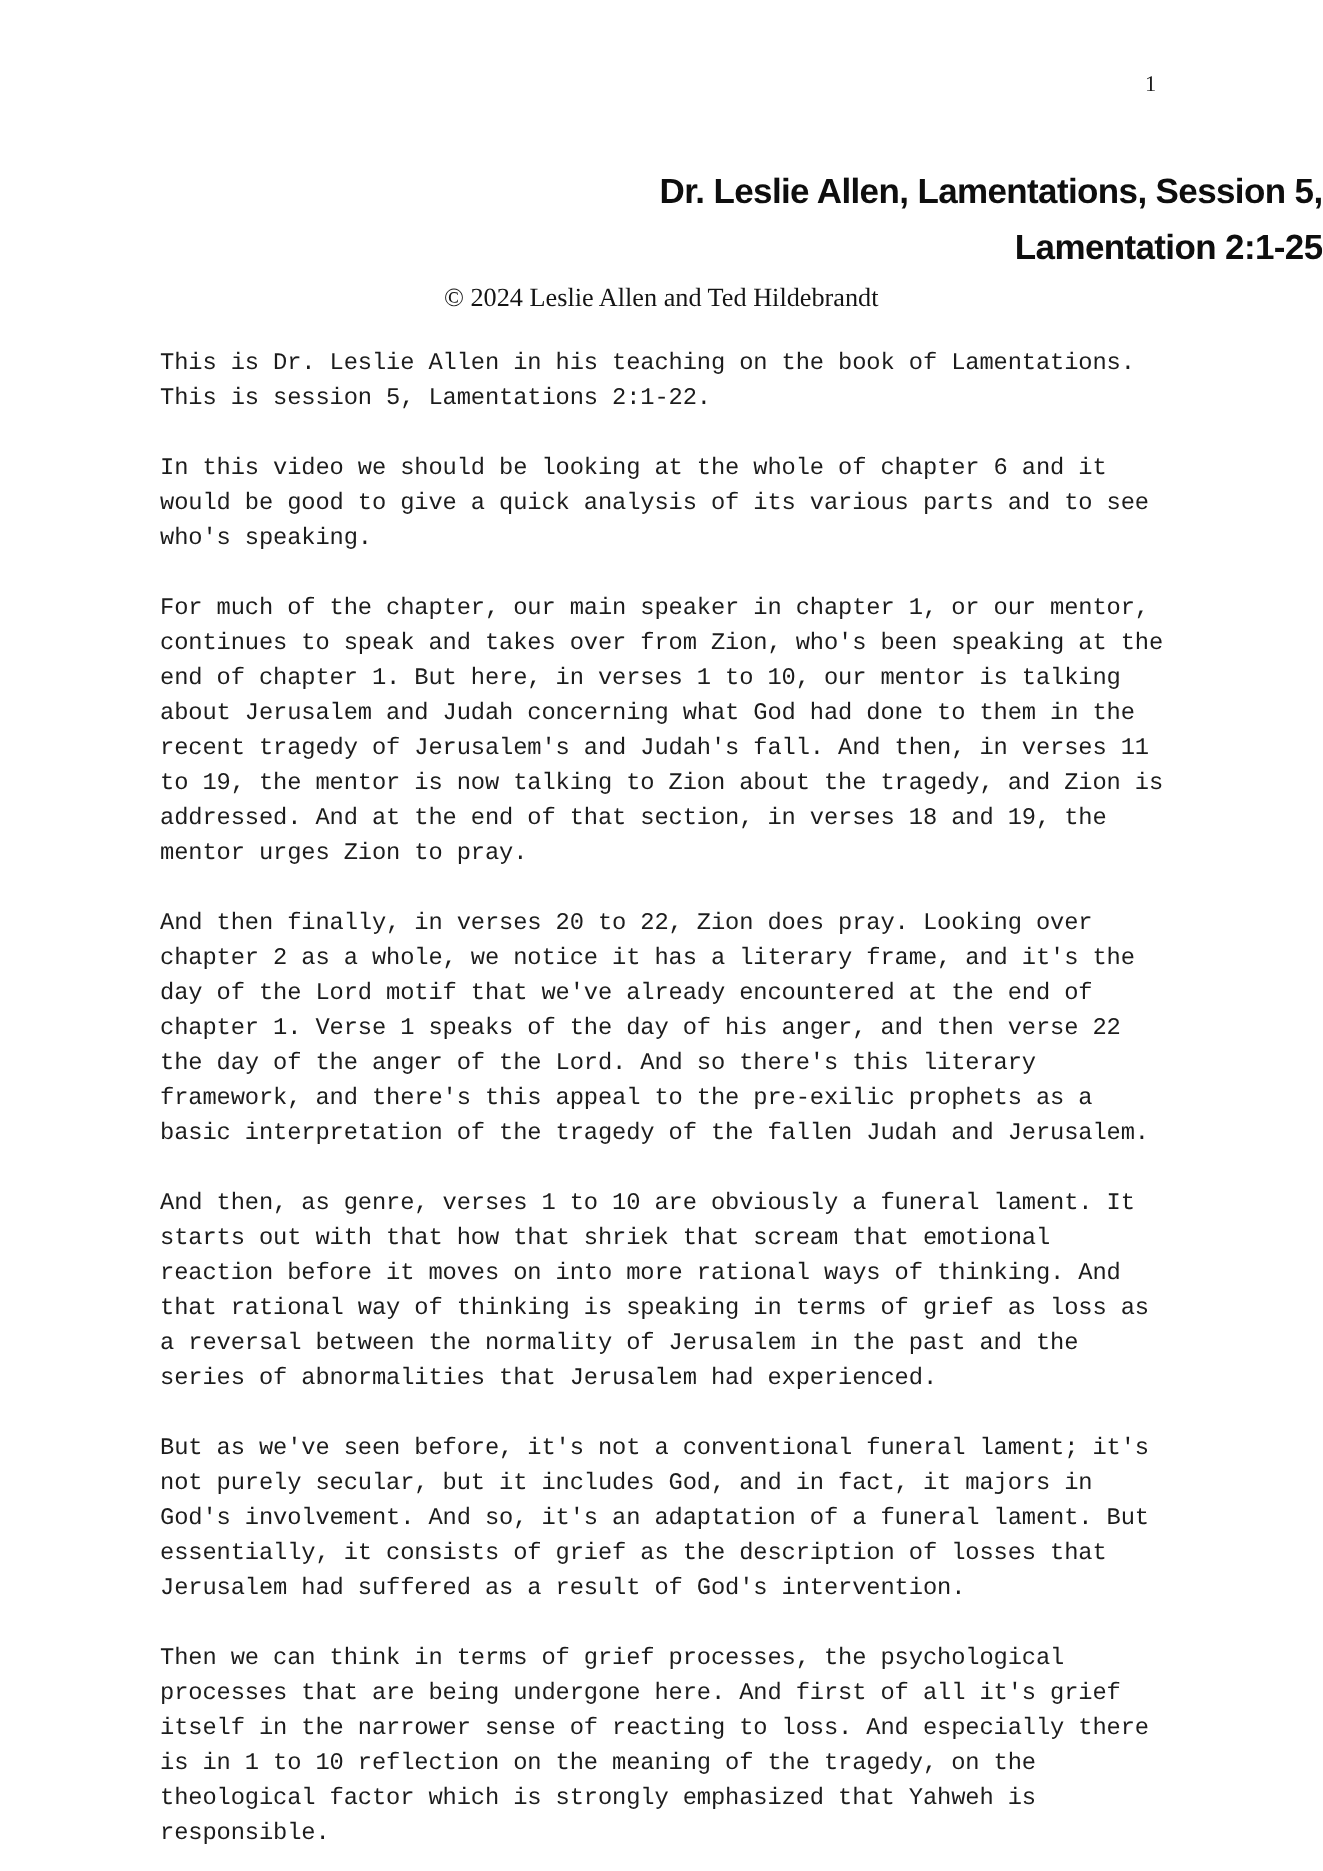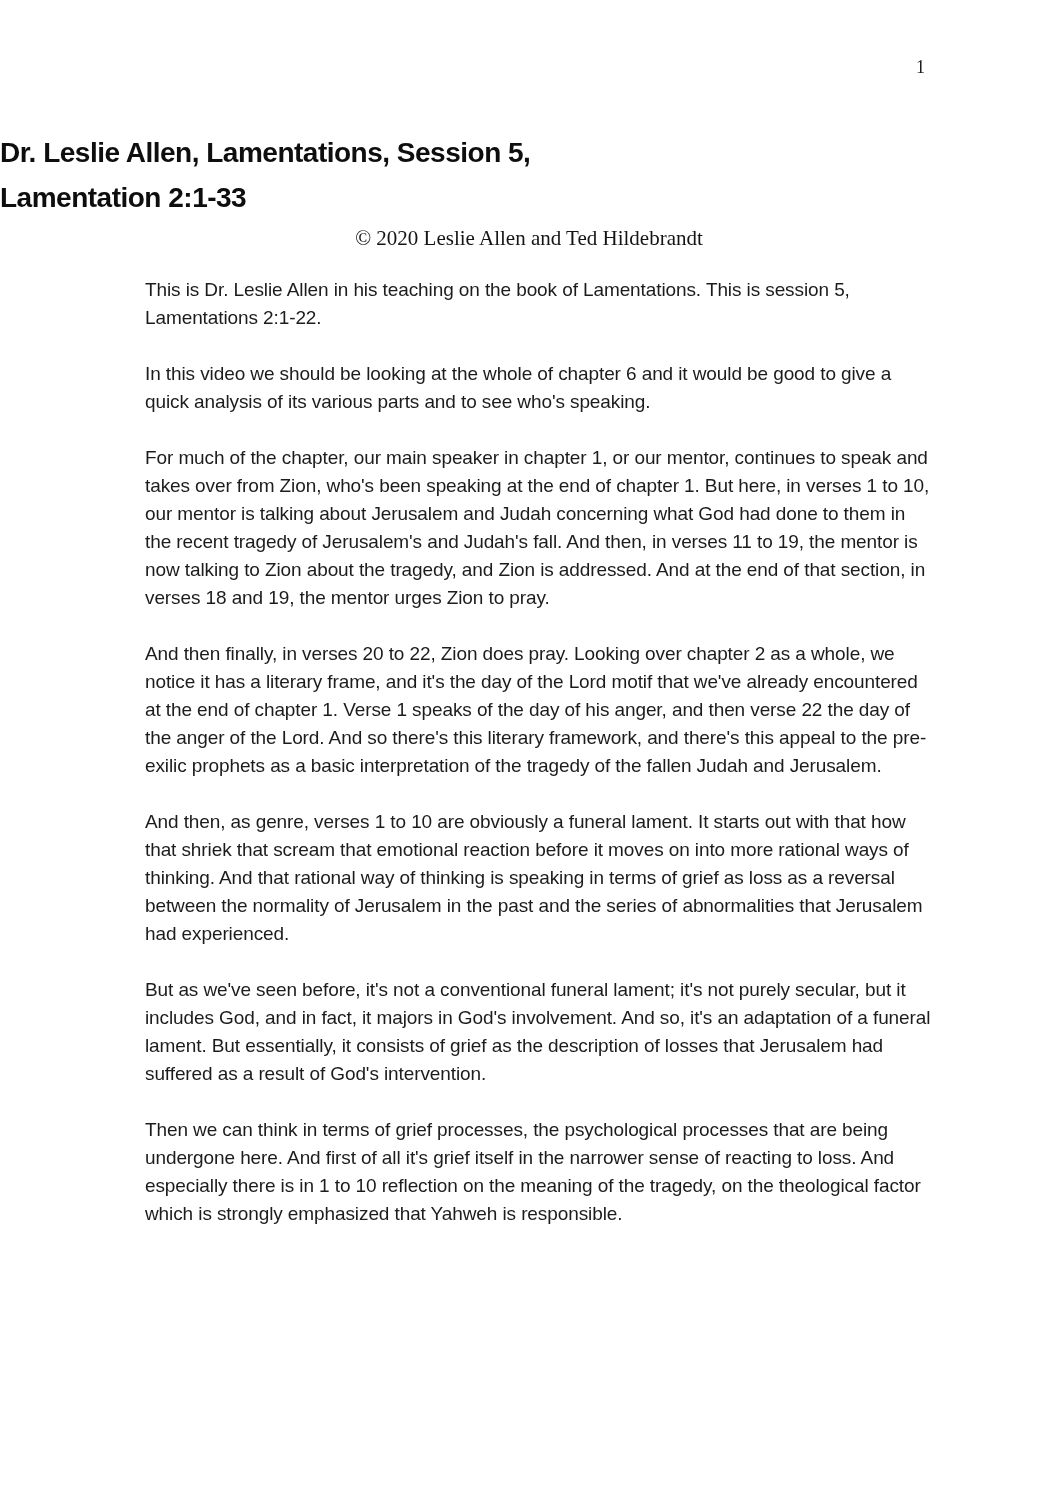--- a/index.html
+++ b/index.html
@@ -20,21 +20,21 @@
   }
   .page-number {
     position: absolute;
     top: 57px;
     left: 916px;
     font-family: "Liberation Serif", serif;
     font-size: 18px;
     color: #1c1c1c;
   }
   .title-block {
-    text-align: left;
+    text-align: right;
     font-weight: bold;
     font-size: 28px;
     line-height: 45px;
     letter-spacing: -0.5px;
     color: #0e0e0e;
     margin: 0;
   }
   .title-line {
     display: block;
   }
@@ -50,37 +50,38 @@
   .body-text {
     margin: 23px 124px 0 128px;
     width: 806px;
     font-size: 19px;
     line-height: 28px;
     letter-spacing: -0.1px;
     color: #1c1c1c;
     text-align: left;
   }
   .body-text p {
-    margin: 0 0 28px 17px;
+    margin: 0 0 28px 0;
     padding: 0;
+    font-family: Liberation Mono, monospace;
   }
 </style>
 </head>
 <body>
 
 <div class="page">
 
   <div class="page-number">1</div>
 
   <h1 class="title-block">
     <span class="title-line">Dr. Leslie Allen, Lamentations, Session 5,</span>
-    <span class="title-line">Lamentation 2:1-33</span>
+    <span class="title-line">Lamentation 2:1-25</span>
   </h1>
 
-  <div class="copyright">© 2020 Leslie Allen and Ted Hildebrandt</div>
+  <div class="copyright">© 2024 Leslie Allen and Ted Hildebrandt</div>
 
   <div class="body-text">
     <p>This is Dr. Leslie Allen in his teaching on the book of Lamentations. This is session 5, Lamentations 2:1-22.</p>
     <p>In this video we should be looking at the whole of chapter 6 and it would be good to give a quick analysis of its various parts and to see who's speaking.</p>
     <p>For much of the chapter, our main speaker in chapter 1, or our mentor, continues to speak and takes over from Zion, who's been speaking at the end of chapter 1. But here, in verses 1 to 10, our mentor is talking about Jerusalem and Judah concerning what God had done to them in the recent tragedy of Jerusalem's and Judah's fall. And then, in verses 11 to 19, the mentor is now talking to Zion about the tragedy, and Zion is addressed. And at the end of that section, in verses 18 and 19, the mentor urges Zion to pray.</p>
     <p>And then finally, in verses 20 to 22, Zion does pray. Looking over chapter 2 as a whole, we notice it has a literary frame, and it's the day of the Lord motif that we've already encountered at the end of chapter 1. Verse 1 speaks of the day of his anger, and then verse 22 the day of the anger of the Lord. And so there's this literary framework, and there's this appeal to the pre-exilic prophets as a basic interpretation of the tragedy of the fallen Judah and Jerusalem.</p>
     <p>And then, as genre, verses 1 to 10 are obviously a funeral lament. It starts out with that how that shriek that scream that emotional reaction before it moves on into more rational ways of thinking. And that rational way of thinking is speaking in terms of grief as loss as a reversal between the normality of Jerusalem in the past and the series of abnormalities that Jerusalem had experienced.</p>
     <p>But as we've seen before, it's not a conventional funeral lament; it's not purely secular, but it includes God, and in fact, it majors in God's involvement. And so, it's an adaptation of a funeral lament. But essentially, it consists of grief as the description of losses that Jerusalem had suffered as a result of God's intervention.</p>
     <p>Then we can think in terms of grief processes, the psychological processes that are being undergone here. And first of all it's grief itself in the narrower sense of reacting to loss. And especially there is in 1 to 10 reflection on the meaning of the tragedy, on the theological factor which is strongly emphasized that Yahweh is responsible.</p>
   </div>

